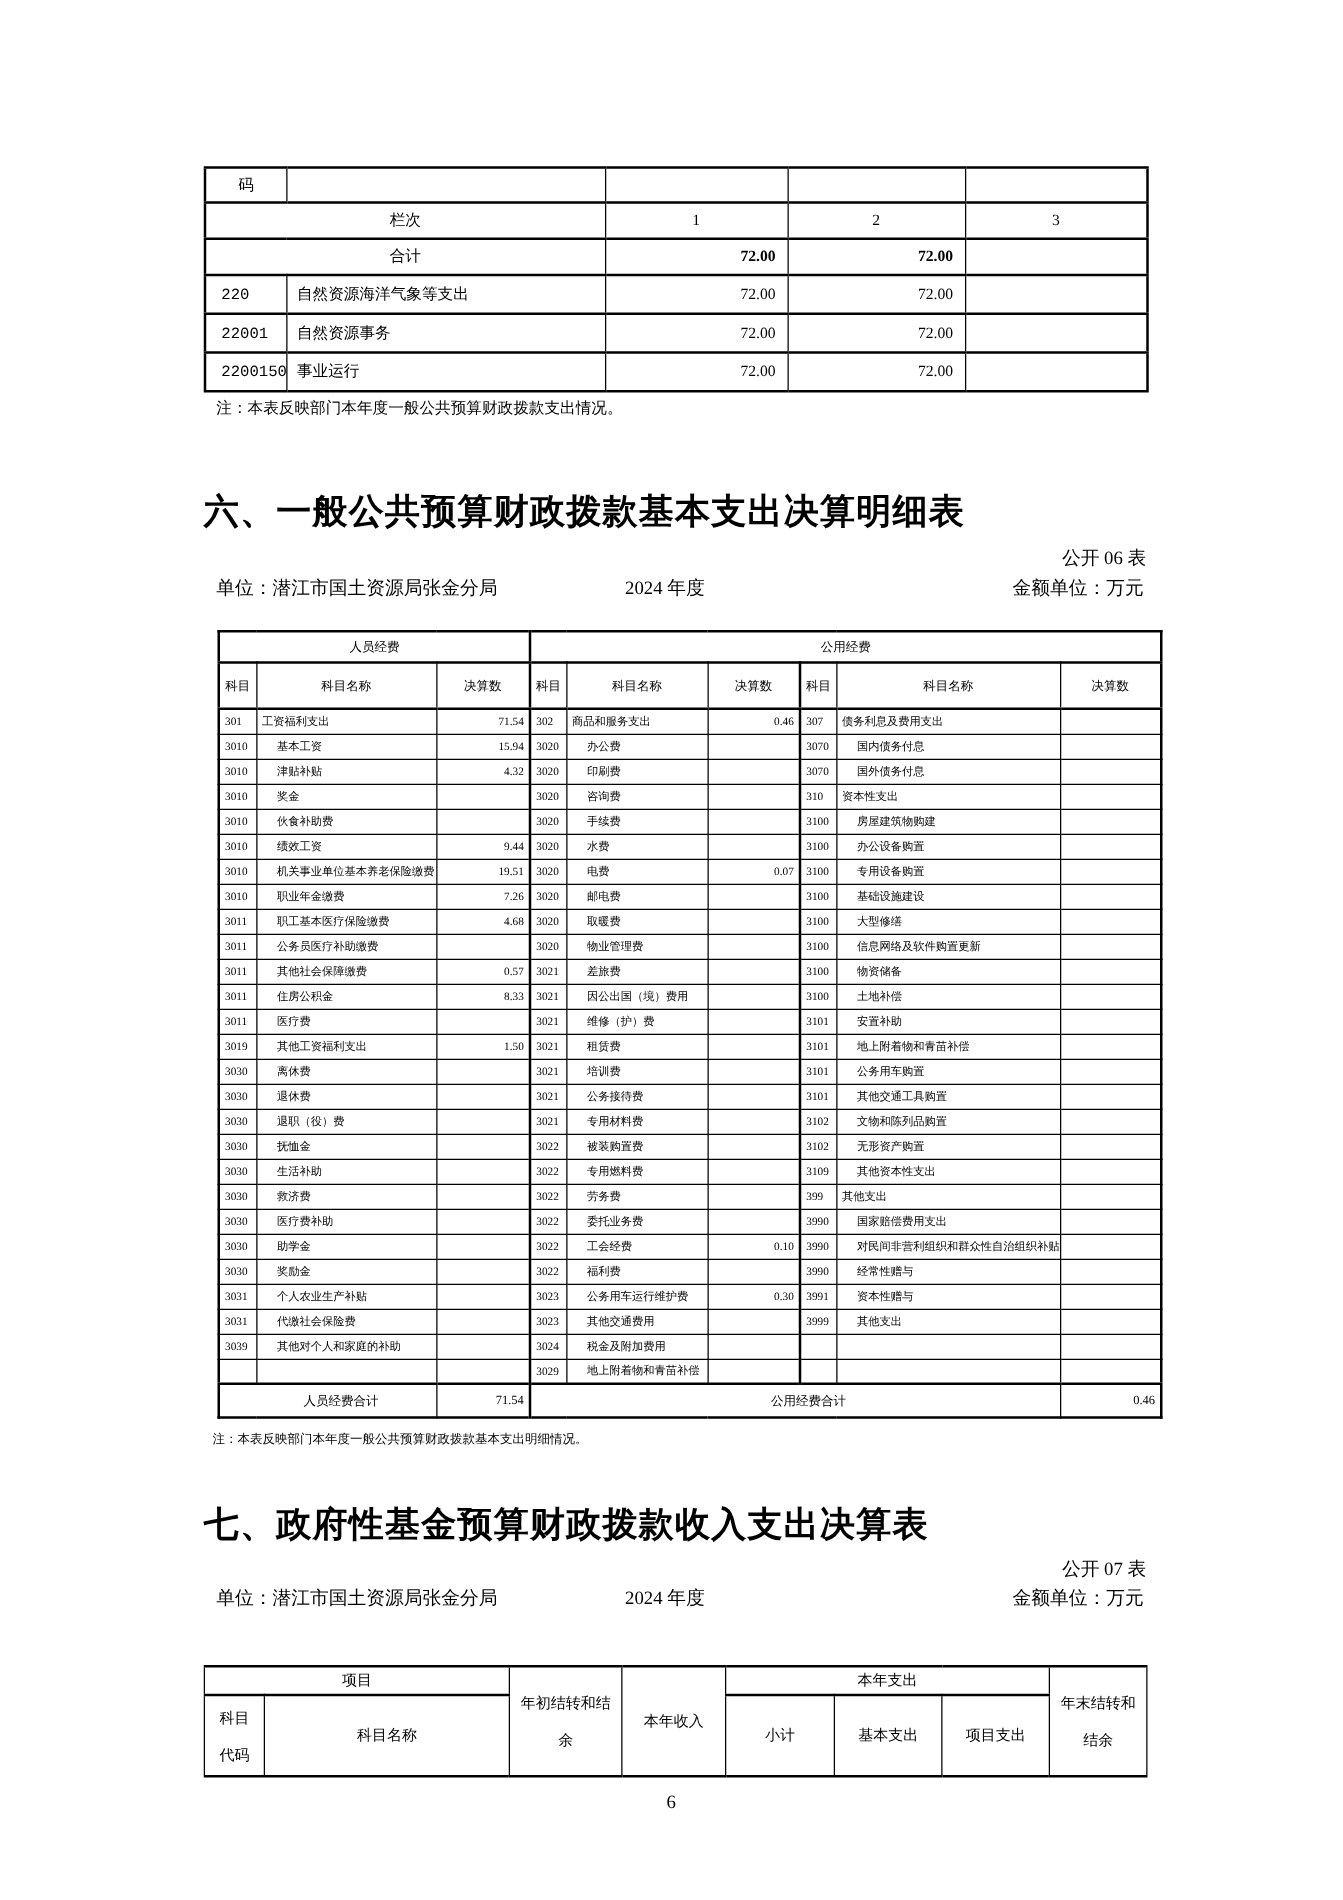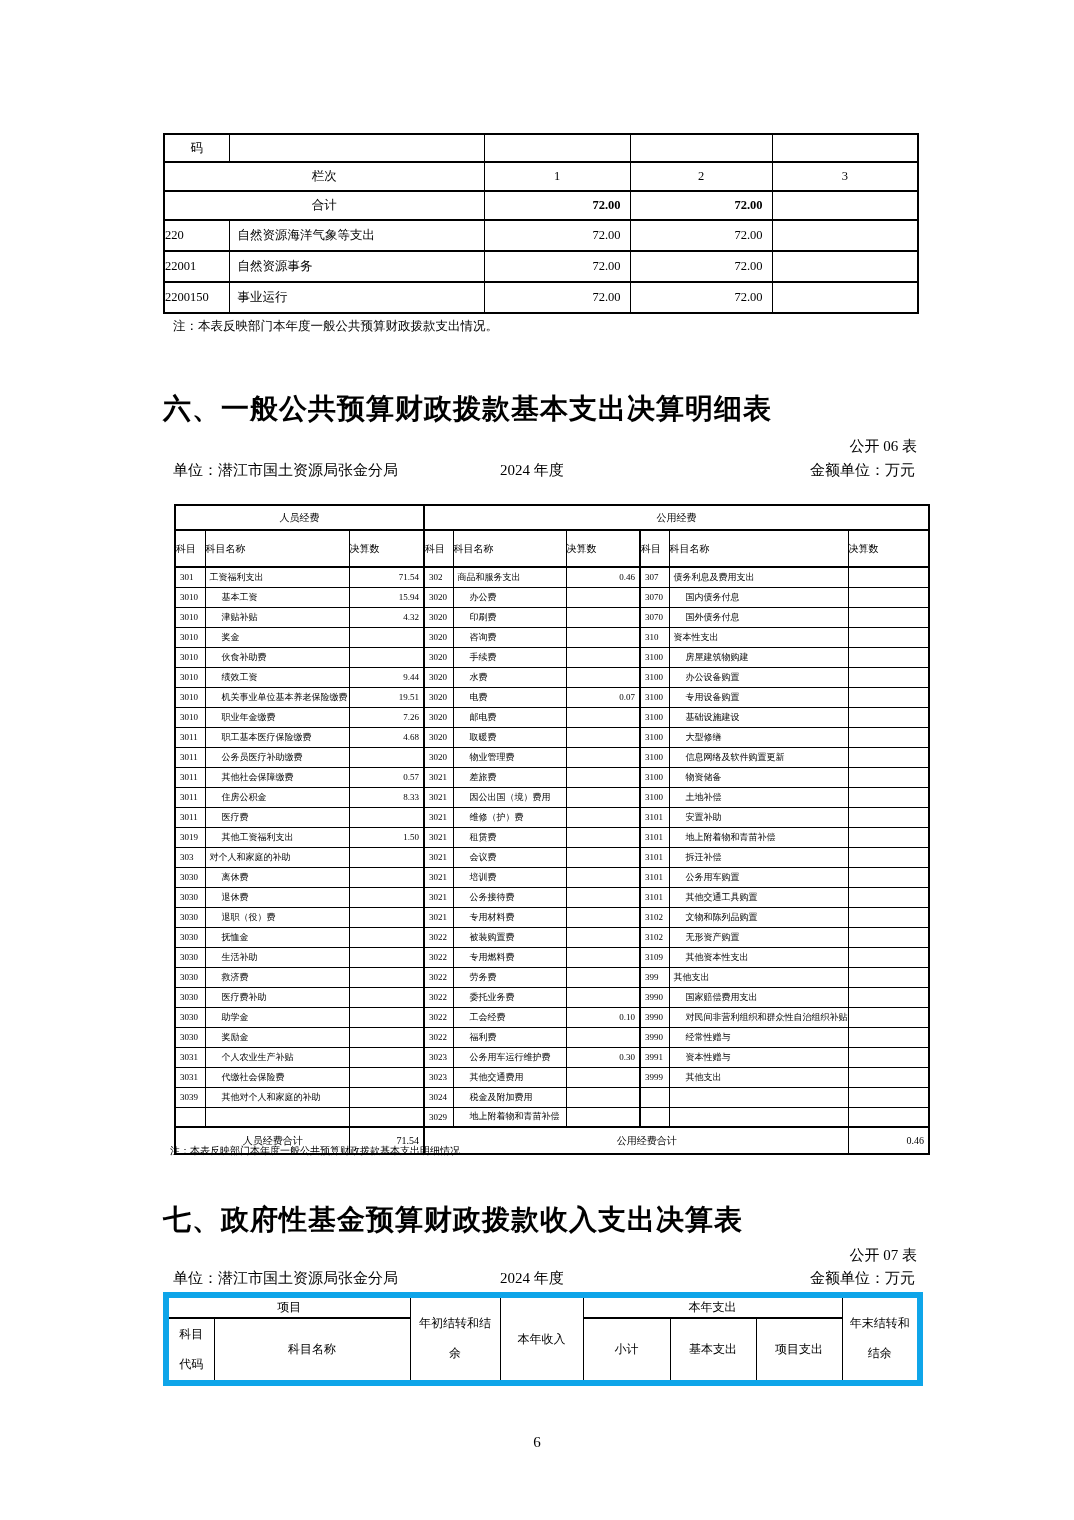--- a/index.html
+++ b/index.html
@@ -11,21 +11,21 @@
   }
   table { border-collapse:collapse; table-layout:fixed; background:#fff; }
   td { border:1px solid #000; overflow:hidden; white-space:nowrap; vertical-align:middle; }
 
   
   .t-top { position:absolute; left:163px; top:133px; width:754px; border:2px solid #000; }
   .t-top td { border-width:2px 1px; font-size:12.5px; }
   .t-top tr.h28 td { height:28px; }
   .t-top tr.h29 td { height:29px; }
   .t-top tr.h31 td { height:31px; }
-  .t-top .code { padding-left:0; }
+  .t-top .code { padding-left:12px;font-family:Liberation Mono, monospace; }
   .t-top .nm   { padding-left:8px;margin-left:48px; }
   .t-top .val  { text-align:right; padding-right:9px; }
   .cen { text-align:center; }
   .bold { font-weight:bold; }
 
   
   .note1 { position:absolute; left:173px; top:318px; font-size:12.5px; }
   .note2 { position:absolute; left:170px; top:1144px; font-size:10px; }
   .sec-title {
     position:absolute; left:163px; width:754px; 
@@ -41,31 +41,31 @@
   .meta6 { top:461px; }
   .meta7 { top:1269px; }
   .meta .u { position:absolute; left:10px; }
   .meta .y { position:absolute; left:337px; }
   .meta .a { position:absolute; right:2px;font-family:Liberation Serif, serif; }
 
   
   .t-main { position:absolute; left:174px; top:488px; width:754px; border:2px solid #000;margin-top:16px; }
   .t-main td { font-size:9px; }
   .t-main tr.gh td { height:25px; font-size:10px; text-align:center; border-bottom:2px solid #000; }
-  .t-main tr.ch td { height:37px; font-size:10px; text-align:left; border-bottom:2px solid #000; }
+  .t-main tr.ch td { height:37px; font-size:10px; text-align:center; border-bottom:2px solid #000; }
   .t-main tbody td { height:20px; }
   .t-main .code { padding-left:4px; }
   .t-main .name { padding-left:4px; }
   .t-main .name.ind { padding-left:16px; }
   .t-main .val  { text-align:right; padding-right:4px; }
   .t-main .gsep { border-left:2px solid #000; }
   .t-main tfoot td { height:27px; font-size:10px; border-top:2px solid #000;padding-left:21px; }
 
   
-  .t-bot { position:absolute; left:163px; top:1292px; width:754px; border:6px solid #0ea5e9;font-family:Liberation Mono, monospace; }
+  .t-bot { position:absolute; left:163px; top:1332px; width:754px; border:1px solid #0ea5e9; }
   .t-bot td { border-width:2px 1px; font-size:12px; text-align:center; }
   .t-bot tr.bh1 td { height:23px; }
   .t-bot tr.bh2 td { height:65px; }
   .t-bot .wrap { white-space:normal; line-height:2.5; padding:0 6px; }
 
   .page-no { position:absolute; left:0; top:1434px; width:1074px; text-align:center; font-size:15px; }
 </style>
 </head>
 <body>
 
@@ -311,31 +311,20 @@
           <td class="name ind">其他工资福利支出</td>
           <td class="val">1.50</td>
           <td class="code gsep">3021</td>
           <td class="name ind">租赁费</td>
           <td class="val"></td>
           <td class="code gsep">3101</td>
           <td class="name ind">地上附着物和青苗补偿</td>
           <td class="val"></td>
         </tr>
         <tr>
-          <td class="code">303</td>
-          <td class="name">对个人和家庭的补助</td>
-          <td class="val"></td>
-          <td class="code gsep">3021</td>
-          <td class="name ind">会议费</td>
-          <td class="val"></td>
-          <td class="code gsep">3101</td>
-          <td class="name ind">拆迁补偿</td>
-          <td class="val"></td>
-        </tr>
-        <tr>
           <td class="code">3030</td>
           <td class="name ind">离休费</td>
           <td class="val"></td>
           <td class="code gsep">3021</td>
           <td class="name ind">培训费</td>
           <td class="val"></td>
           <td class="code gsep">3101</td>
           <td class="name ind">公务用车购置</td>
           <td class="val"></td>
         </tr>

